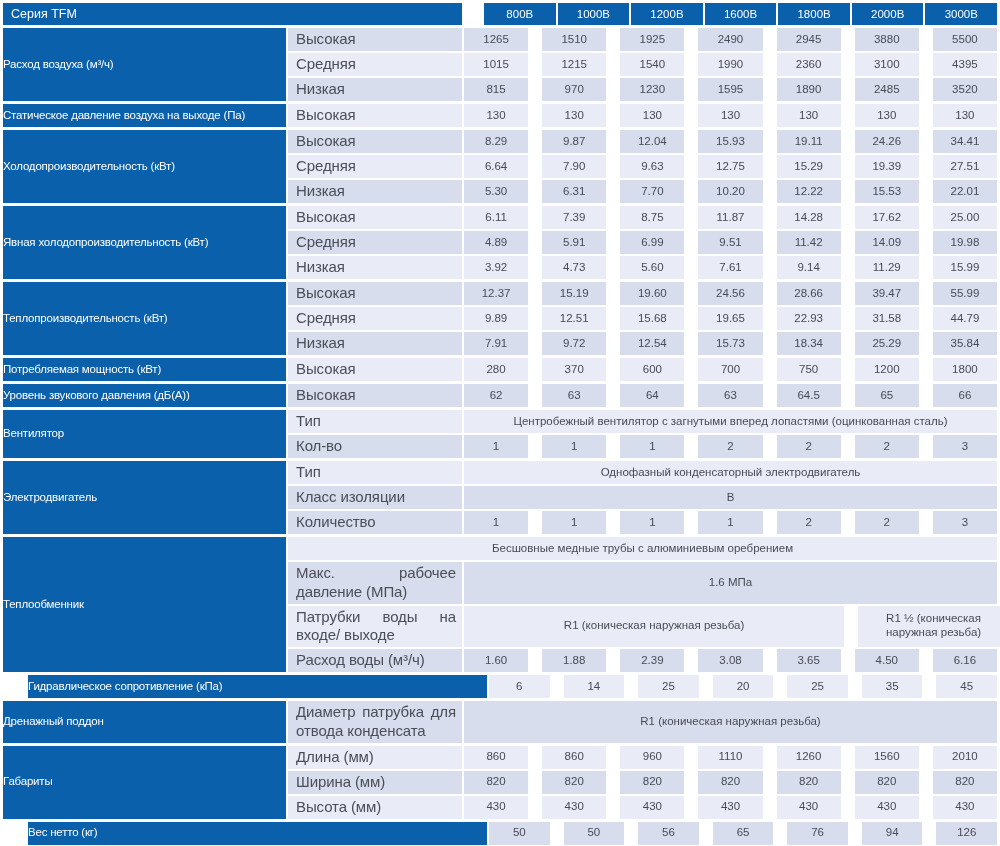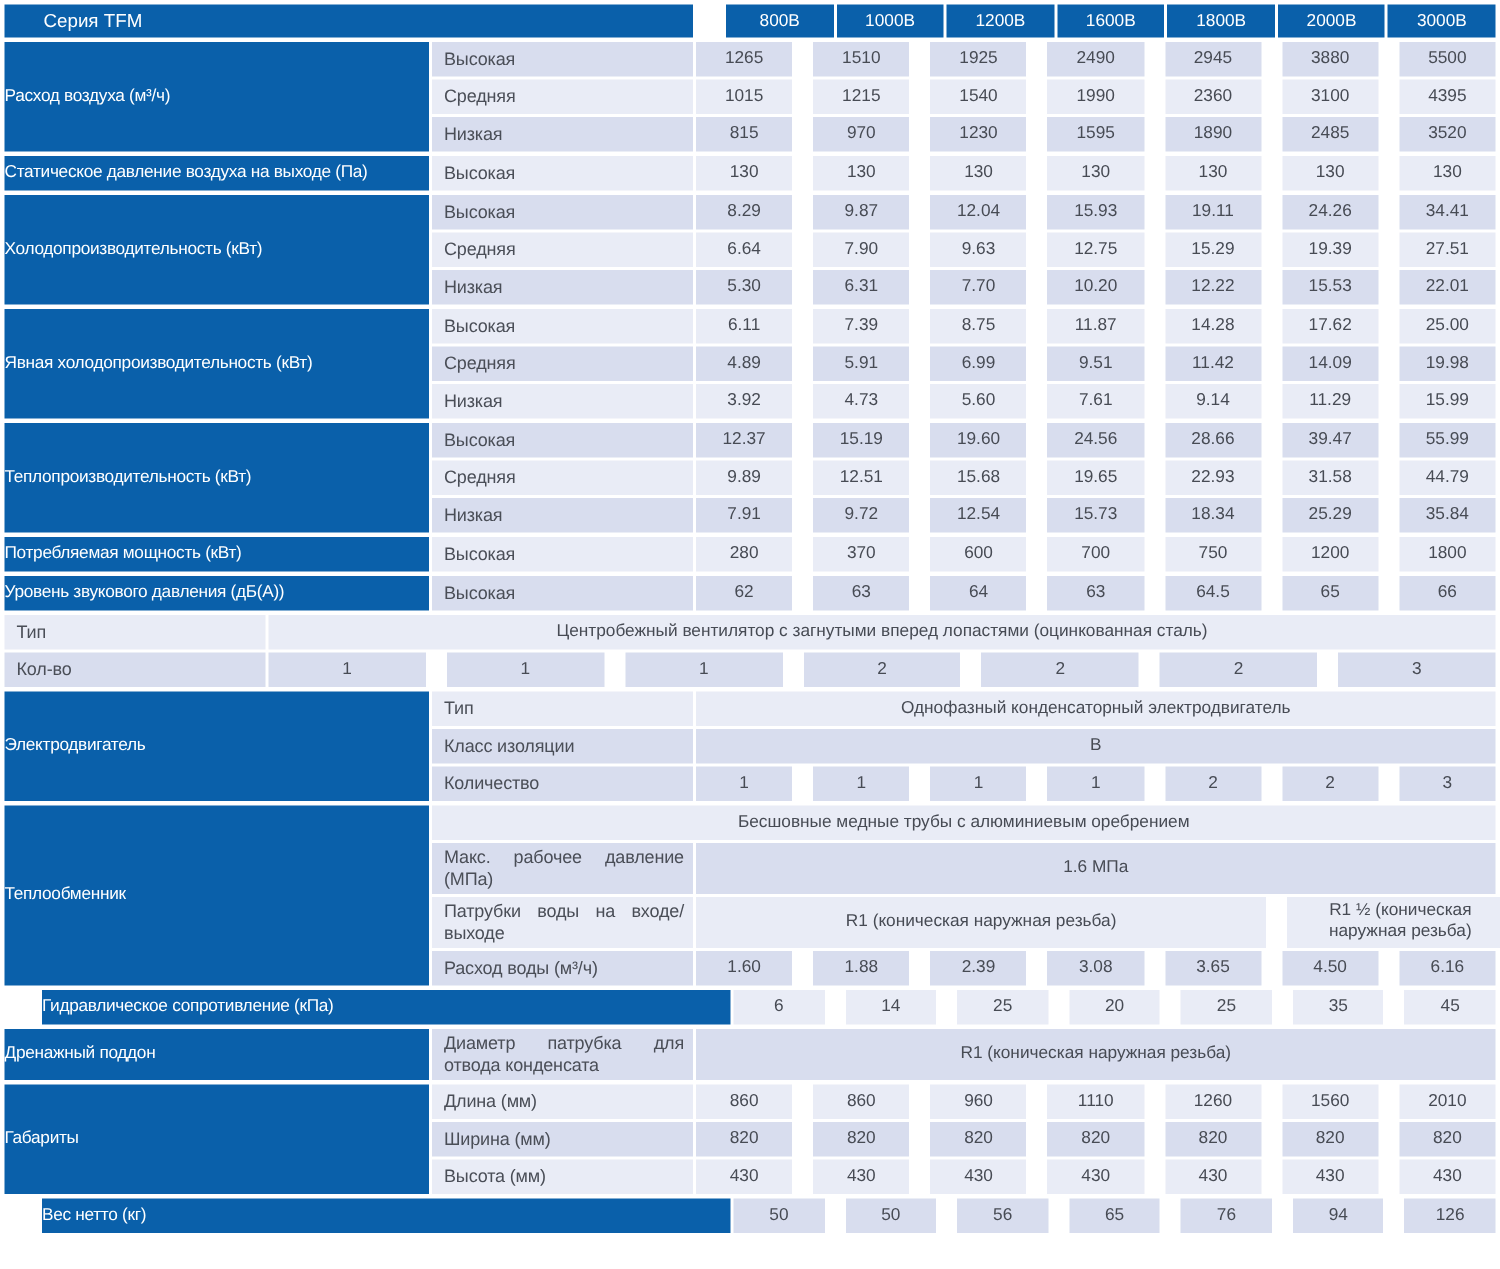--- a/index.html
+++ b/index.html
@@ -8,34 +8,34 @@
     --light:#e9ecf6;
     --text:#474b54;
     --subtext:#4a4e57;
   }
   *{box-sizing:border-box;margin:0;padding:0;}
   body{background:#ffffff;font-family:"Liberation Sans","DejaVu Sans",sans-serif;}
   .wrap{width:1000px;height:846px;padding:3px;background:#ffffff;overflow:hidden;}
   
   .header-row{display:flex;gap:2px;height:22px;margin-bottom:3px;}
   .header-label{flex:0 0 459px;background:var(--blue);color:#fff;display:flex;align-items:center;
-    padding-left:26px;font-size:12.5px;}
+    padding-left:8px;font-size:12.5px;}
   .header-cols{flex:1;display:flex;gap:2px;padding-left:20px;}
   .header-cell{flex:1;background:var(--blue);color:#fff;display:flex;align-items:center;
     justify-content:center;font-size:11.5px;}
   
   .groups{display:flex;flex-direction:column;gap:3px;}
   .group{display:flex;gap:2px;}
   .cat-label{flex:0 0 283px;background:var(--blue);color:#fff;display:flex;align-items:center;
     font-size:11.5px;letter-spacing:-0.2px;line-height:1.15;}
   .cat-label.full{flex:0 0 459px;margin-left:25px;}
   .rows{flex:1;display:flex;flex-direction:column;gap:2px;}
   .row{display:flex;gap:2px;min-height:23px;align-items:stretch;}
   .sublabel{flex:0 0 174px;display:flex;align-items:center;padding:2px 6px 2px 8px;
-    font-size:12px;letter-spacing:-0.1px;color:var(--subtext);text-align:justify;line-height:1.25;}
+    font-size:15px;letter-spacing:-0.1px;color:var(--subtext);text-align:justify;line-height:1.25;}
   .vals{flex:1;display:flex;gap:14px;}
   .cell{flex:1;display:flex;align-items:center;justify-content:center;font-size:11.5px;
     color:var(--text);text-align:center;line-height:1.2;padding:2px 3px;}
   .row.dark .sublabel,.row.dark .cell{background:var(--dark);}
   .row.light .sublabel,.row.light .cell{background:var(--light);}
 </style>
 </head>
 <body>
 
 <div class="wrap">
@@ -261,20 +261,21 @@
               <div class="cell">64</div>
               <div class="cell">63</div>
               <div class="cell">64.5</div>
               <div class="cell">65</div>
               <div class="cell">66</div>
             </div>
           </div>
         </div>
       </div>
       <div class="group">
+        <div class="cat-label">Вентилятор</div>
         <div class="rows">
           <div class="row light">
             <div class="sublabel">Тип</div>
             <div class="vals">
               <div class="cell">Центробежный вентилятор с загнутыми вперед лопастями (оцинкованная сталь)</div>
             </div>
           </div>
           <div class="row dark">
             <div class="sublabel">Кол-во</div>
             <div class="vals">

